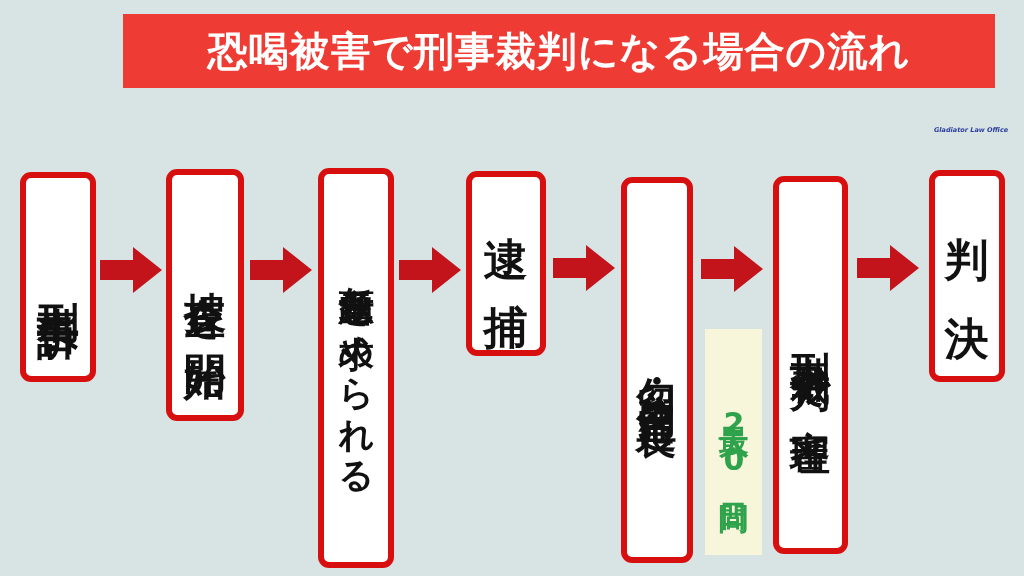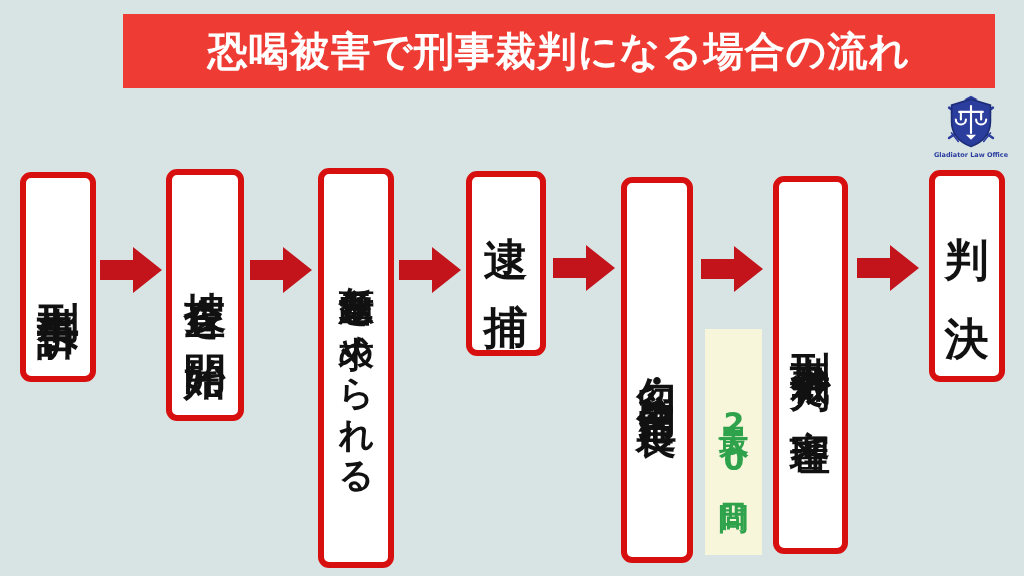--- a/index.html
+++ b/index.html
@@ -30,22 +30,23 @@
     font-weight: 800;
     letter-spacing: 1px;
     white-space: nowrap;
   }
 
   
   .logo {
     position: absolute;
     left: 934px; top: 94px;
     width: 74px; height: 70px;
-    display: flex; flex-direction: column; align-items: center;
+    display: flex; flex-direction: row; align-items: center;
     color: #2b3e9e;
+    font-style: italic;
   }
   .logo svg { width: 54px; height: 56px; display: block; }
   .logo-text {
     font-size: 6.5px;
     font-weight: 700;
     white-space: nowrap;
     color: #2b3e9e;
     margin-top: 1px;
   }
 

